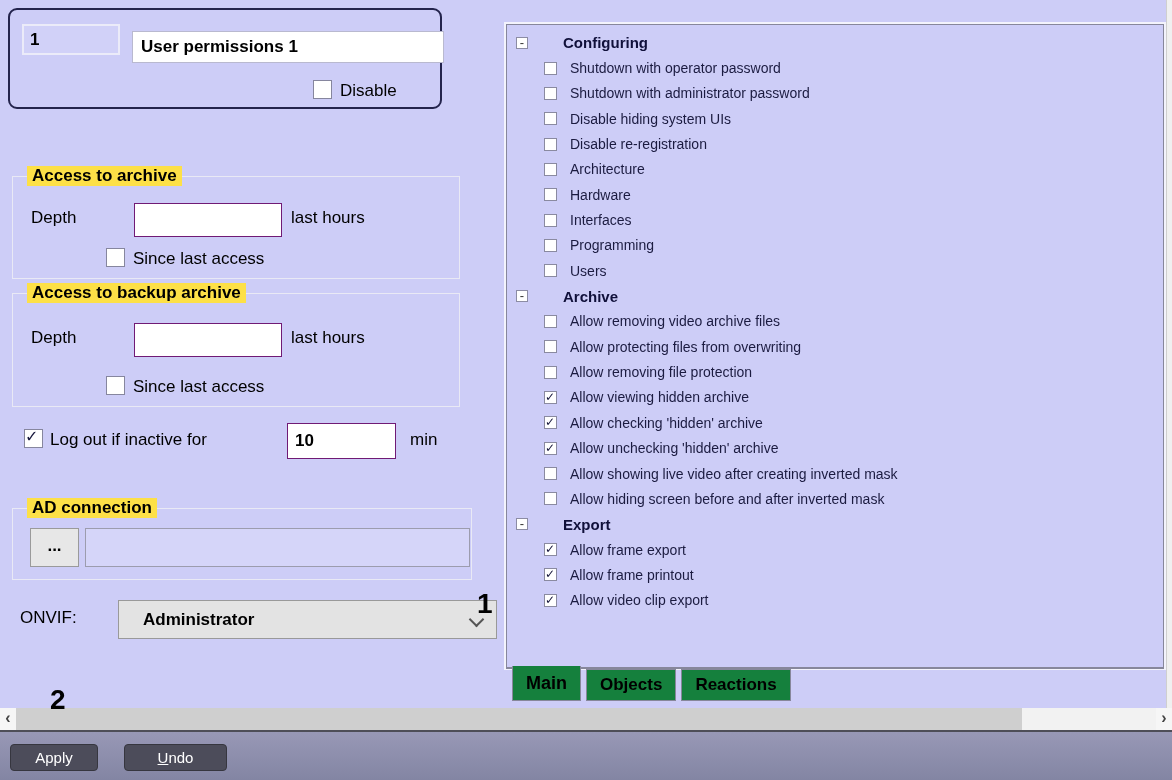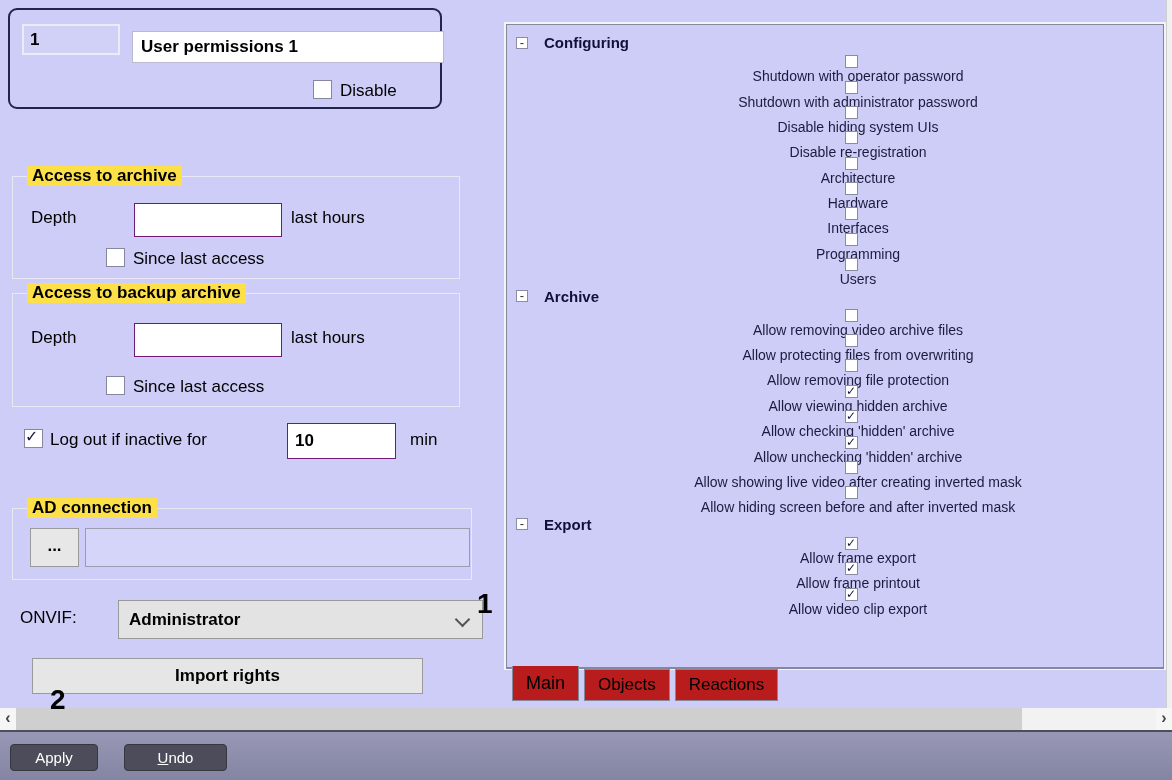--- a/index.html
+++ b/index.html
@@ -24,42 +24,42 @@
   .tinput{background:#fff;border:1px solid #701a75;font-weight:bold;font-size:17px;
           line-height:32px;padding-left:7px;}
   .cb{display:inline-block;background:#fff;border:1px solid #86869e;position:relative;}
   .cb .mark{position:absolute;left:0px;top:-3px;font-weight:bold;color:#14143a;}
   .cbL{width:17px;height:17px;}
   .cbL .mark{font-size:16px;}
   .gbtn{background:#e7e7e7;border:1px solid #9a9a9a;font-weight:bold;font-size:17px;
         text-align:center;cursor:default;}
   .adfield{background:#d5d5f9;border:1px solid #9c9cae;}
   .dropdown{background:#e3e3e3;border:1px solid #999;font-weight:bold;font-size:17px;
-            line-height:37px;padding-left:10px;}
+            line-height:37px;padding-left:24px;}
   .chev{position:absolute;right:14px;top:13px;width:9px;height:9px;
         border-right:2px solid #555;border-bottom:2px solid #555;transform:rotate(45deg);}
   .bigbtn{background:#e6e6e6;border:1px solid #9a9a9a;font-weight:bold;font-size:17px;
           text-align:center;line-height:34px;}
   .callout{font-weight:bold;font-size:28px;z-index:6;}
 
   
   .panel{background:#cdcdf7;border:1px solid #87879b;outline:2px solid #f3f3fc;}
   .tree{position:absolute;left:9px;top:5px;right:4px;bottom:4px;overflow:hidden;}
   .trow{height:25.35px;display:flex;align-items:center;}
   .expander{width:12px;height:12px;border:1px solid #8c8ca4;background:#fff;color:#333;
             font-size:13px;line-height:9px;text-align:center;box-sizing:border-box;flex:none;}
-  .hlabel{margin-left:16px;font-weight:bold;font-size:15px;color:#10103a;white-space:nowrap;}
-  .trow.item{margin-left:28px;flex-direction:column;}
+  .hlabel{margin-left:35px;font-weight:bold;font-size:15px;color:#10103a;white-space:nowrap;}
+  .trow.item{margin-left:28px;}
   .cbT{width:13px;height:13px;flex:none;box-sizing:border-box;border:1px solid #8a8aa0;}
   .cbT .mark{font-size:12px;top:-2px;left:0;}
   .ilabel{margin-left:13px;font-size:14px;color:#1b1b40;white-space:nowrap;}
 
   
   .tabbar{border-top:1px solid #87879b;display:flex;padding-left:6px;gap:5px;box-sizing:border-box;}
-  .tab{background:#b91c1c;border:1px solid #87879b;height:30px;padding:0 13px;font-weight:normal;
+  .tab{background:#15803d;border:1px solid #87879b;height:30px;padding:0 13px;font-weight:bold;
        font-size:17px;line-height:29px;white-space:nowrap;}
   .tab.active{margin-top:-3px;height:34px;line-height:34px;font-size:18px;border-top:none;
               position:relative;z-index:2;}
 
   
   .hscroll{background:#f2f2f2;}
   .sthumb{position:absolute;left:16px;top:0;width:1006px;height:22px;background:#cfcfcf;}
   .sarrow{position:absolute;top:0;width:16px;height:22px;background:#f6f6f6;color:#444;
           font-size:16px;font-weight:bold;text-align:center;line-height:20px;}
   .sepline{background:#4e4e58;}
@@ -117,21 +117,20 @@
 
   
   <span class="abs blabel" style="left:20px;top:608px;">ONVIF:</span>
   <div class="abs dropdown" style="left:118px;top:600px;width:353px;height:37px;">
     <span>Administrator</span>
     <span class="chev"></span>
   </div>
   <span class="abs callout" style="left:477px;top:588px;">1</span>
 
   
-  <div class="abs bigbtn" style="left:32px;top:658px;width:389px;height:34px;">Import rights</div>
 
   
   <div class="abs rgutter" style="left:1166px;top:0px;width:6px;height:708px;"></div>
 
   
   <div class="abs panel" style="left:506px;top:24px;width:656px;height:642px;">
     <div class="tree">
         <div class="trow">
           <span class="expander">-</span>
           <span class="hlabel">Configuring</span>

